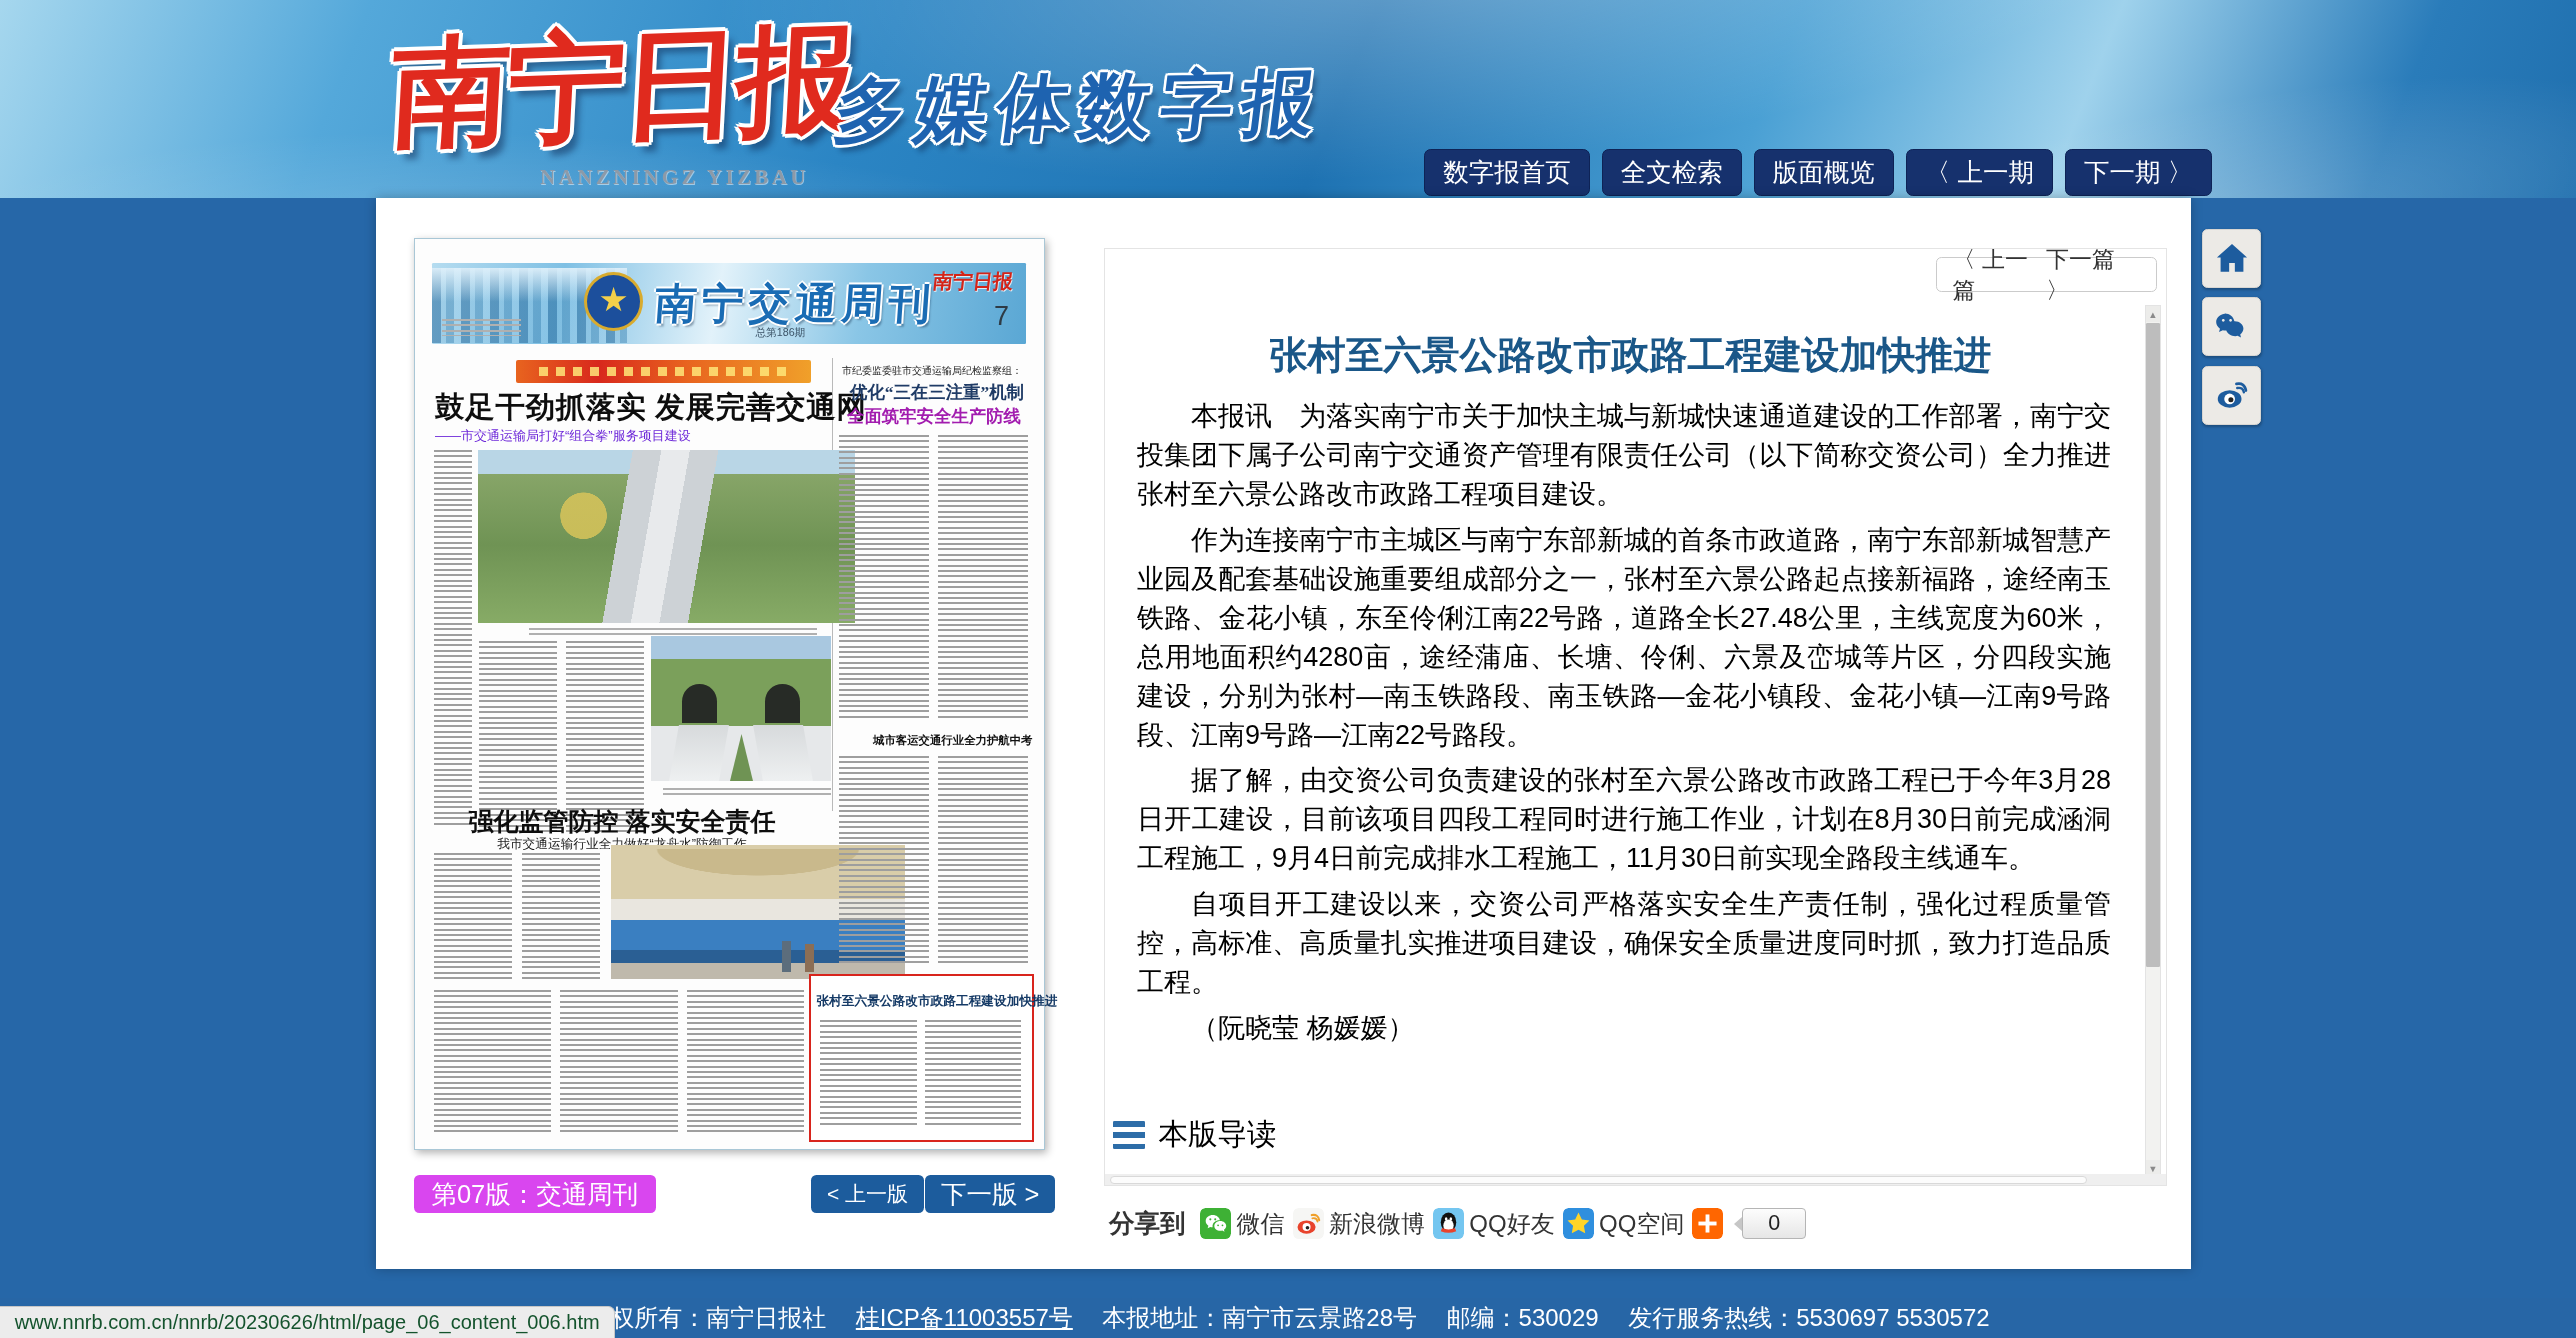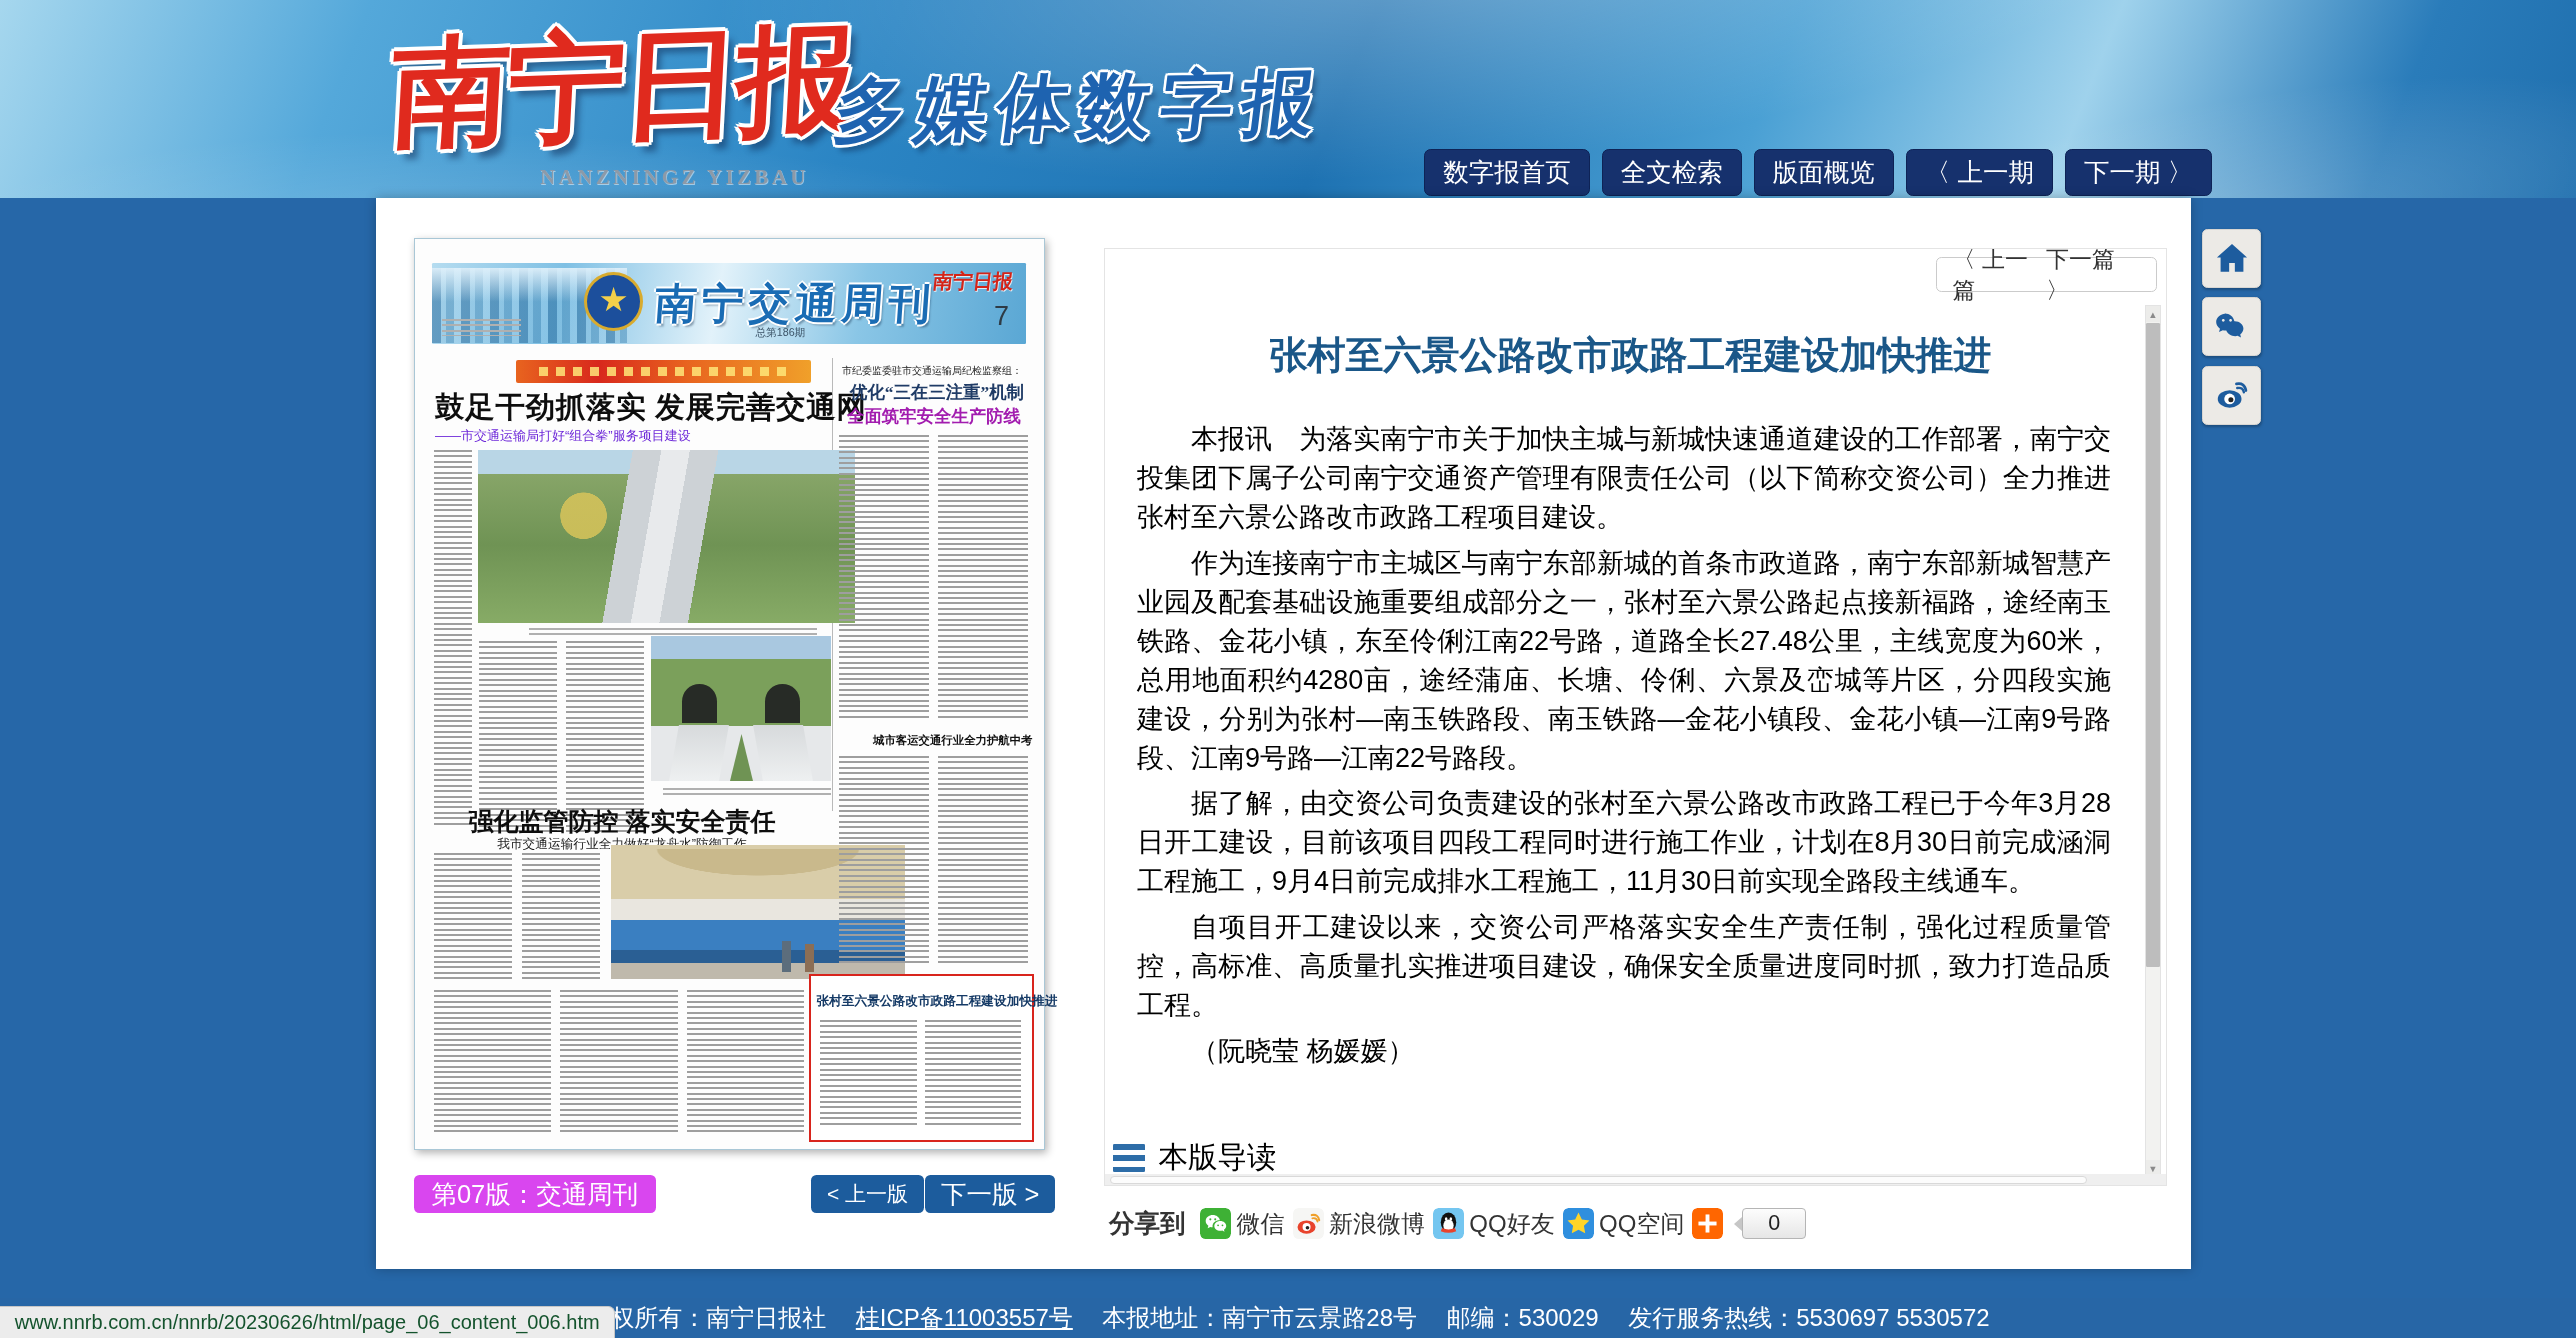--- a/index.html
+++ b/index.html
@@ -124,21 +124,21 @@
     padding:0 16px; background:#1c5c9d; border-radius:5.4px; color:#fff; font-size:25.5px; text-decoration:none; }
 
   
   .article { position:absolute; left:728px; top:50px; width:1063px; height:938px; background:#fff;
     border:0.7px solid #e4e4e4; overflow:hidden; }
   .pnbox { position:absolute; top:8px; right:9.4px; width:221px; height:35px; border:0.7px solid #cbcbcb;
     border-radius:5.4px; display:flex; align-items:center; justify-content:space-between; padding:0 16px;
     background:#fff; }
   .pnbox a { font-size:23px; color:#333; text-decoration:none; }
   .art-title { margin:81px 47px 0 37px; text-align:center; font-size:38px; font-weight:bold; color:#1a5788; }
-  .art-body { margin:39px 55px 0 32px; font-size:27px; line-height:39px; color:#000; text-align:justify; }
+  .art-body { margin:16px 55px 0 32px; font-size:27px; line-height:39px; color:#000; text-align:justify; }
   .art-body p { text-indent:2em; margin-bottom:6.7px; }
   .byline { text-indent:2em; font-size:27px; line-height:39px; color:#000; margin:1.3px 0 0 32px; }
   .guide { display:flex; align-items:center; gap:13.4px; margin:67px 0 0 8px; }
   .guide-icon { width:32px; height:28px; border-radius:1.3px;
     background:repeating-linear-gradient(to bottom,#2d6da8 0 6px,transparent 6px 11.4px); }
   .guide-title { font-size:29.5px; color:#000000; }
   .vscroll { position:absolute; right:5.4px; top:56px; width:16px; height:872px; background:#f2f2f0;
     border:0.7px solid #e3e3e3; }
   .vs-up,.vs-down { position:absolute; left:0; width:14.8px; height:16px; display:flex; align-items:center;
     justify-content:center; font-size:9.4px; color:#8a8a8a; background:#ececea; cursor:pointer; }

